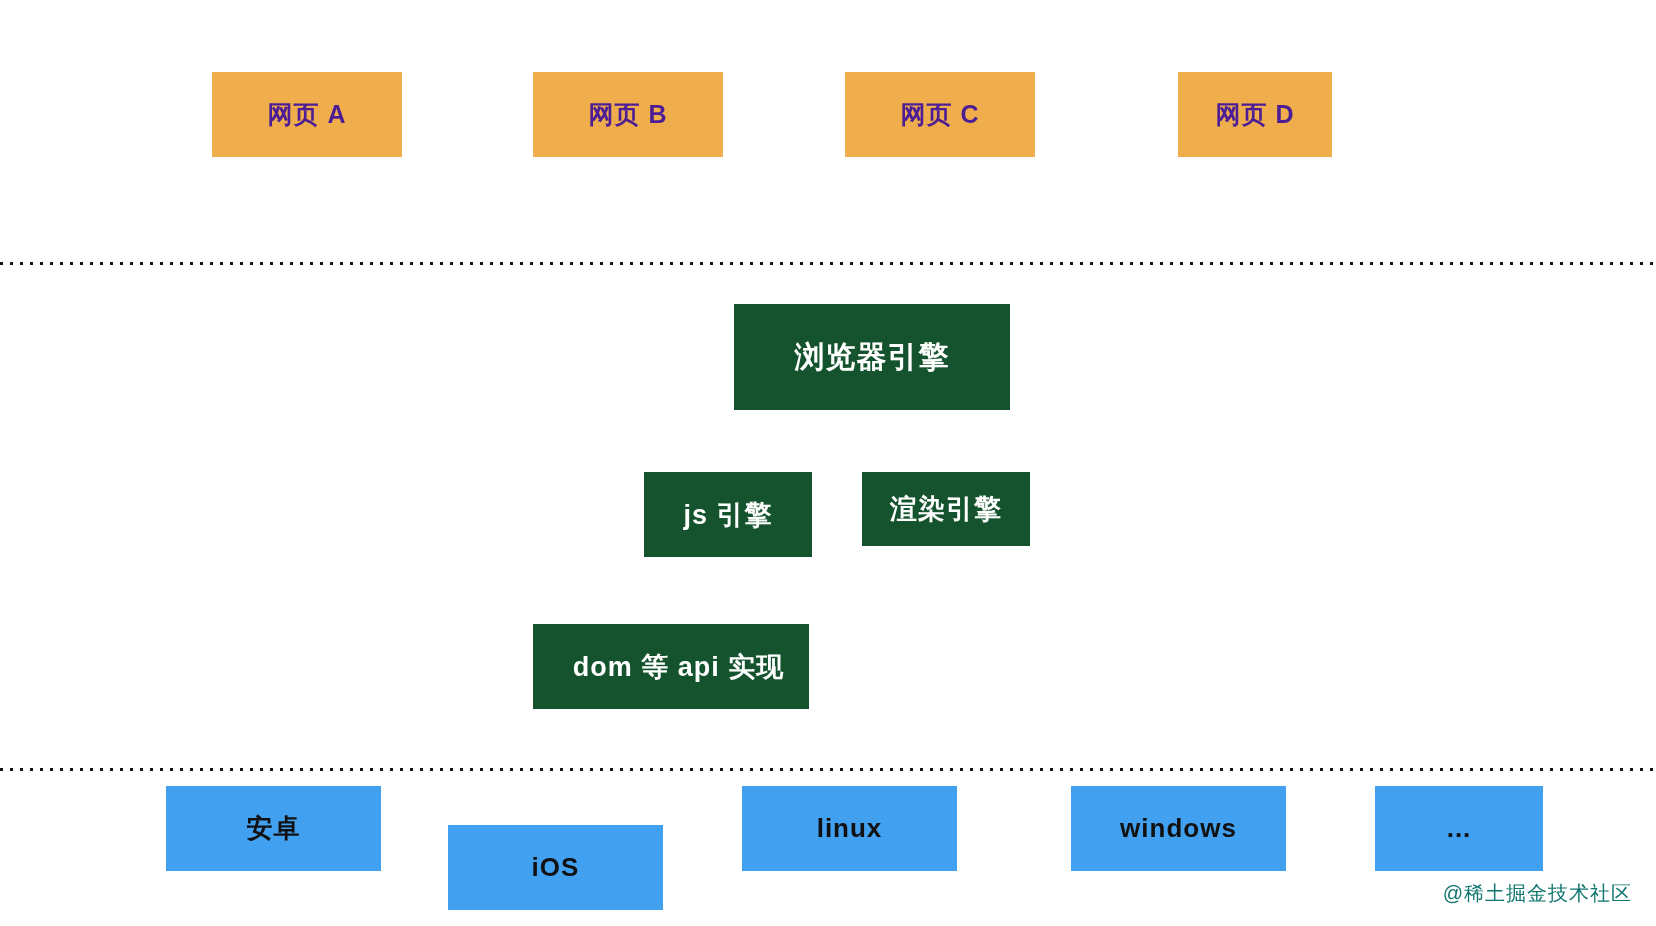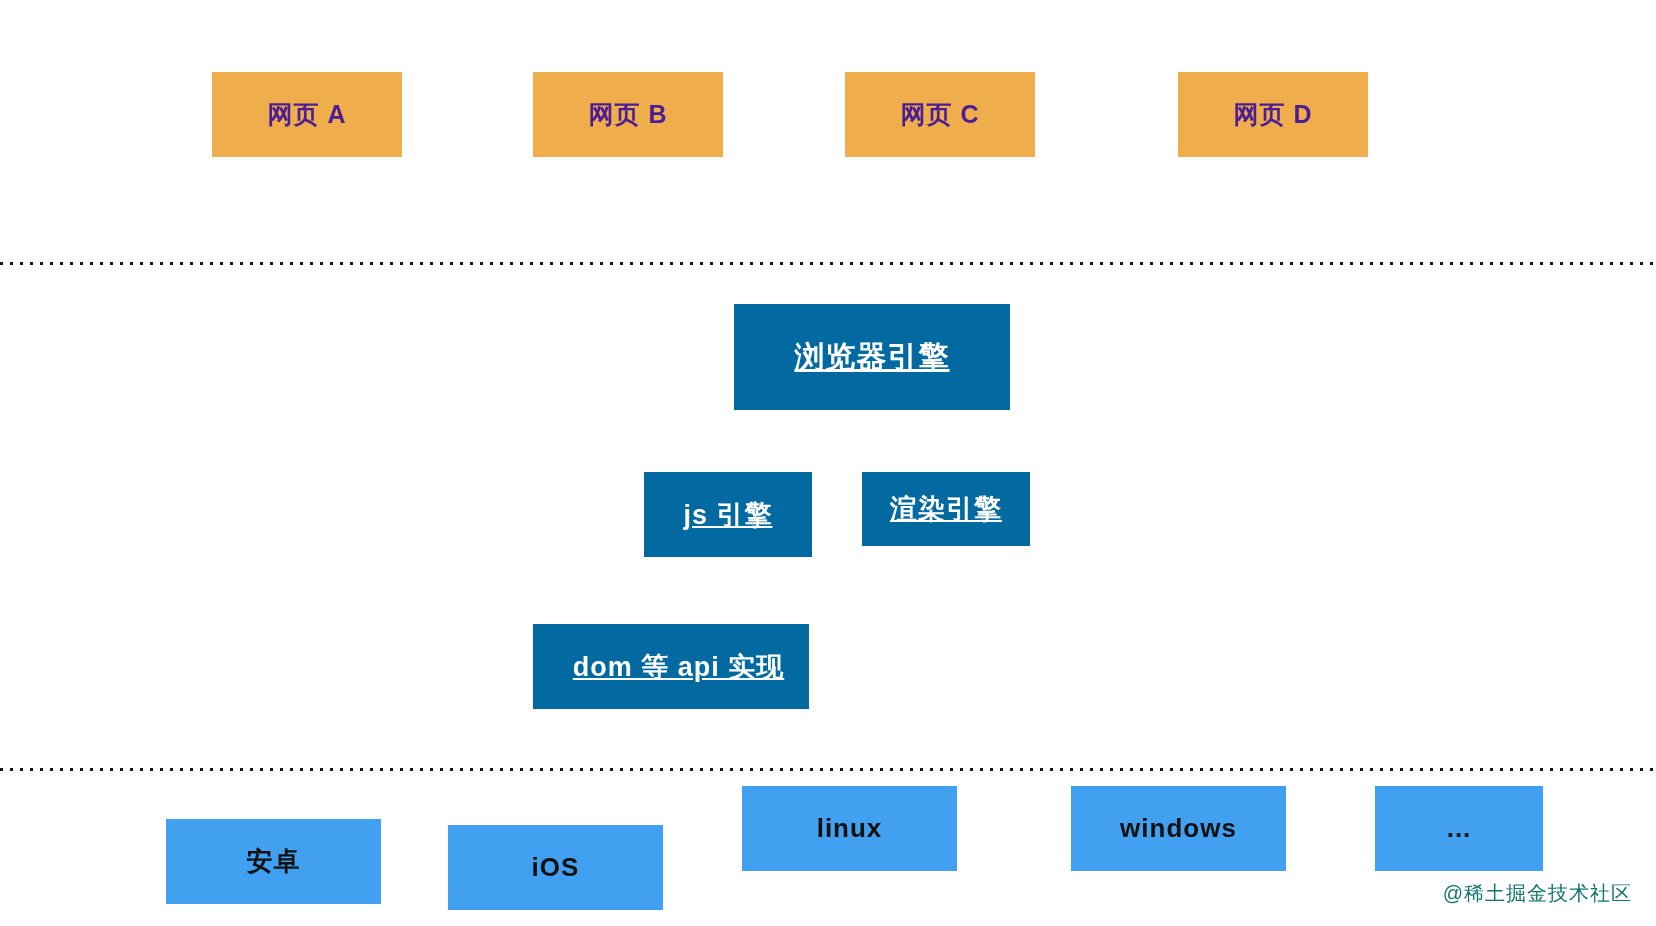--- a/index.html
+++ b/index.html
@@ -24,24 +24,23 @@
     letter-spacing: 1px;
     white-space: nowrap;
     box-sizing: border-box;
   }
   .page-box {
     background: #efad4c;
     color: #4c1d95;
     font-size: 25px;
   }
   .engine-box {
-    background: #0369a1;
+    background: #14532d;
     color: #ffffff;
     font-size: 27px;
-    text-decoration: underline;
   }
   .engine-box.main {
     font-size: 30px;
   }
   .platform-box {
     background: #42a0f0;
     color: #111111;
     font-size: 26px;
   }
   .divider {
@@ -66,34 +65,34 @@
   }
 </style>
 </head>
 <body>
 
 <div class="canvas">
 
   <div class="box page-box" style="left:212px; top:72px; width:190px; height:85px;">网页 A</div>
   <div class="box page-box" style="left:533px; top:72px; width:190px; height:85px;">网页 B</div>
   <div class="box page-box" style="left:845px; top:72px; width:190px; height:85px;">网页 C</div>
-  <div class="box page-box" style="left:1178px; top:72px; width:190px; height:85px;">网页 D</div>
+  <div class="box page-box" style="left:1178px; top:72px; width:154px; height:85px;">网页 D</div>
 
   <div class="divider" style="top:262px;"></div>
 
   <div class="box engine-box main" style="left:734px; top:304px; width:276px; height:106px;">浏览器引擎</div>
 
   <div class="box engine-box" style="left:644px; top:472px; width:168px; height:85px;">js 引擎</div>
   <div class="box engine-box" style="left:862px; top:472px; width:168px; height:74px;">渲染引擎</div>
 
   <div class="box engine-box" style="left:533px; top:624px; width:276px; height:85px;padding-left:15px;">dom 等 api 实现</div>
 
   <div class="divider" style="top:768px;"></div>
 
-  <div class="box platform-box" style="left:166px; top:786px; width:215px; height:85px;margin-top:33px;">安卓</div>
+  <div class="box platform-box" style="left:166px; top:786px; width:215px; height:85px;">安卓</div>
   <div class="box platform-box" style="left:448px; top:786px; width:215px; height:85px;margin-top:39px;">iOS</div>
   <div class="box platform-box" style="left:742px; top:786px; width:215px; height:85px;">linux</div>
   <div class="box platform-box" style="left:1071px; top:786px; width:215px; height:85px;">windows</div>
   <div class="box platform-box" style="left:1375px; top:786px; width:168px; height:85px;">...</div>
 
   <div class="watermark">@稀土掘金技术社区</div>
 
 </div>
 
 </body></html>

